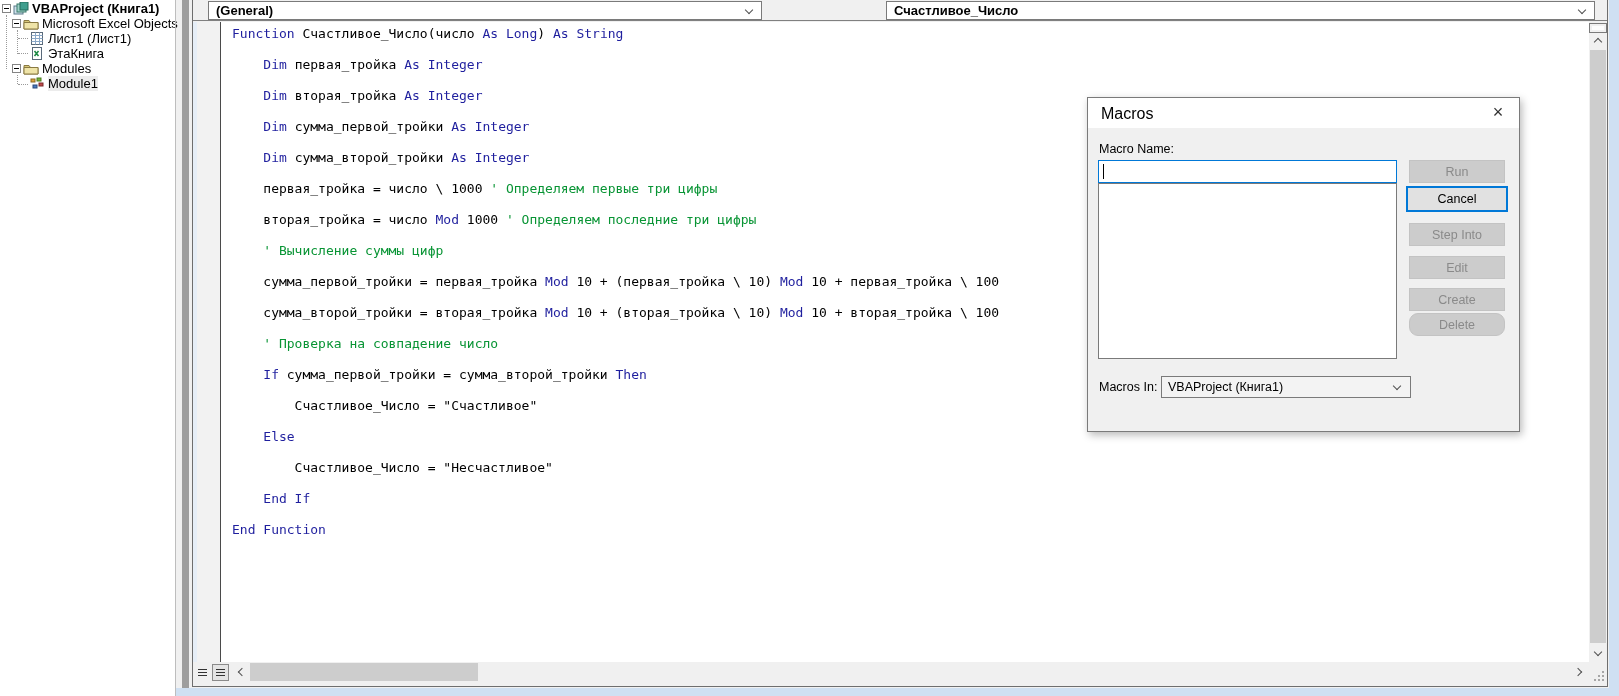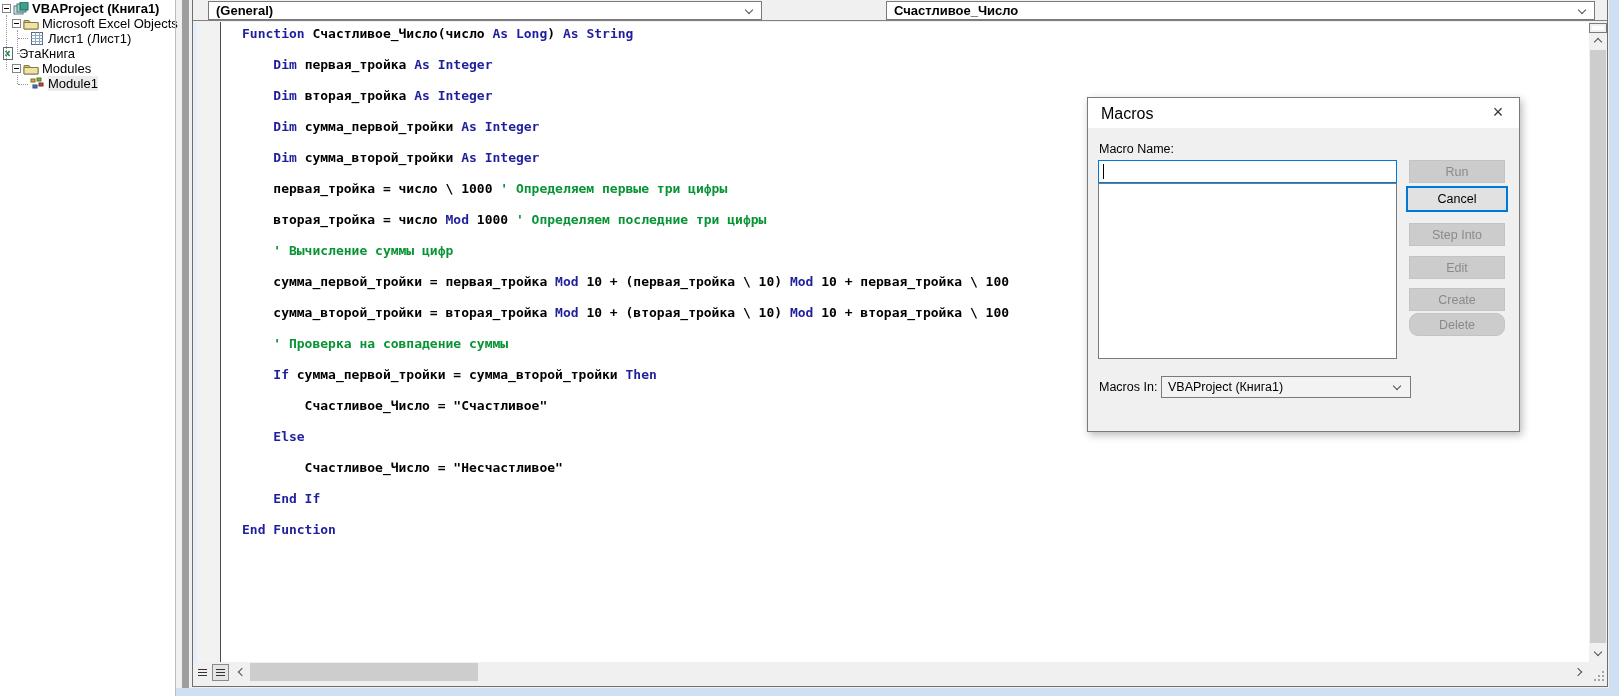--- a/index.html
+++ b/index.html
@@ -35,21 +35,21 @@
   .chev { display:inline-block; width:6px; height:6px; border-right:1.5px solid #505050; border-bottom:1.5px solid #505050; }
   .chev.down { transform:rotate(45deg); }
   .chev.up { transform:rotate(-135deg); }
   .chev.left { transform:rotate(135deg); }
   .chev.right { transform:rotate(-45deg); }
 
   .editor-bg { left:193px; top:22px; width:1396px; height:640px; background:#ffffff; }
   .editor-left-strip { left:193px; top:22px; width:4px; height:640px; background:#e6eef7; }
   .margin-bar { left:197px; top:22px; width:24px; height:640px; background:#f2f2f2; border-right:1px solid #4a4a4a; }
   .code-area { left:222px; top:22px; width:1366px; height:640px; overflow:hidden; }
-  .code-block { margin-top:-4px; padding-left:20px;font-weight:bold; }
+  .code-block { margin-top:-4px; padding-left:10px; }
   .code-line { height:31px; line-height:31px; white-space:pre; font-family:"DejaVu Sans Mono","Liberation Mono",monospace; font-size:13px; }
   .tok-k { color:#1f1f9e; }
   .tok-c { color:#089434; }
   .tok-p { color:#000000; }
 
   
   .vscroll { left:1589px; top:23px; width:18px; height:637px; background:#f0f0f0; }
   .split-box { left:1589px; top:23px; width:18px; height:10px; background:#f0f0f0; border:1px solid #7a7a7a; }
   .split-box::before { content:""; position:absolute; left:2px; top:2px; right:2px; bottom:2px; background:#fdfdfd; }
   .sb-btn { position:absolute; width:18px; height:17px; background:#f0f0f0; display:flex; align-items:center; justify-content:center; }
@@ -114,21 +114,21 @@
         </div>
         <div class="tree-row" style="padding-left: 29px;">
           <span class="tree-icon">
             <svg width="16" height="13">
               <rect x="2.5" y="0.5" width="11" height="12" fill="#fff" stroke="#5a6a7a"></rect>
               <path d="M2.5 3.5h11M2.5 6.5h11M2.5 9.5h11M6.5 0.5v12M10.5 0.5v12" stroke="#8aa8c8" fill="none"></path>
             </svg>
           </span>
           <span class="tree-label">Лист1 (Лист1)</span>
         </div>
-        <div class="tree-row" style="">
+        <div class="tree-row" style="padding-left: 29px;">
           <span class="tree-icon">
             <svg width="16" height="13">
               <rect x="3.5" y="0.5" width="9" height="12" fill="#fff" stroke="#5a6a7a"></rect>
               <path d="M5.5 4l4 5M9.5 4l-4 5" stroke="#1e8a45" stroke-width="1.6"></path>
             </svg>
           </span>
           <span class="tree-label">ЭтаКнига</span>
         </div>
         <div class="tree-row" style="padding-left: 12px;">
           <span class="expander"></span>
@@ -186,21 +186,21 @@
         <div class="code-line"><span class="tok-k">Function </span><span class="tok-p">Счастливое_Число(число </span><span class="tok-k">As</span><span class="tok-p"> </span><span class="tok-k">Long</span><span class="tok-p">) </span><span class="tok-k">As</span><span class="tok-p"> </span><span class="tok-k">String</span></div>
         <div class="code-line"><span class="tok-p">    </span><span class="tok-k">Dim </span><span class="tok-p">первая_тройка </span><span class="tok-k">As</span><span class="tok-p"> </span><span class="tok-k">Integer</span></div>
         <div class="code-line"><span class="tok-p">    </span><span class="tok-k">Dim </span><span class="tok-p">вторая_тройка </span><span class="tok-k">As</span><span class="tok-p"> </span><span class="tok-k">Integer</span></div>
         <div class="code-line"><span class="tok-p">    </span><span class="tok-k">Dim </span><span class="tok-p">сумма_первой_тройки </span><span class="tok-k">As</span><span class="tok-p"> </span><span class="tok-k">Integer</span></div>
         <div class="code-line"><span class="tok-p">    </span><span class="tok-k">Dim </span><span class="tok-p">сумма_второй_тройки </span><span class="tok-k">As</span><span class="tok-p"> </span><span class="tok-k">Integer</span></div>
         <div class="code-line"><span class="tok-p">    первая_тройка = число \ 1000 </span><span class="tok-c">' Определяем первые три цифры</span></div>
         <div class="code-line"><span class="tok-p">    вторая_тройка = число </span><span class="tok-k">Mod</span><span class="tok-p"> 1000 </span><span class="tok-c">' Определяем последние три цифры</span></div>
         <div class="code-line"><span class="tok-p">    </span><span class="tok-c">' Вычисление суммы цифр</span></div>
         <div class="code-line"><span class="tok-p">    сумма_первой_тройки = первая_тройка </span><span class="tok-k">Mod</span><span class="tok-p"> 10 + (первая_тройка \ 10) </span><span class="tok-k">Mod</span><span class="tok-p"> 10 + первая_тройка \ 100</span></div>
         <div class="code-line"><span class="tok-p">    сумма_второй_тройки = вторая_тройка </span><span class="tok-k">Mod</span><span class="tok-p"> 10 + (вторая_тройка \ 10) </span><span class="tok-k">Mod</span><span class="tok-p"> 10 + вторая_тройка \ 100</span></div>
-        <div class="code-line"><span class="tok-p">    </span><span class="tok-c">' Проверка на совпадение суммы</span></div>
+        <div class="code-line"><span class="tok-p">    </span><span class="tok-c">' Проверка на совпадение число</span></div>
         <div class="code-line"><span class="tok-p">    </span><span class="tok-k">If</span><span class="tok-p"> сумма_первой_тройки = сумма_второй_тройки </span><span class="tok-k">Then</span></div>
         <div class="code-line"><span class="tok-p">        Счастливое_Число = "Счастливое"</span></div>
         <div class="code-line"><span class="tok-p">    </span><span class="tok-k">Else</span></div>
         <div class="code-line"><span class="tok-p">        Счастливое_Число = "Несчастливое"</span></div>
         <div class="code-line"><span class="tok-p">    </span><span class="tok-k">End If</span></div>
         <div class="code-line"><span class="tok-k">End Function</span></div>
       </div>
   </div>
 
   <div class="abs vscroll"></div>

